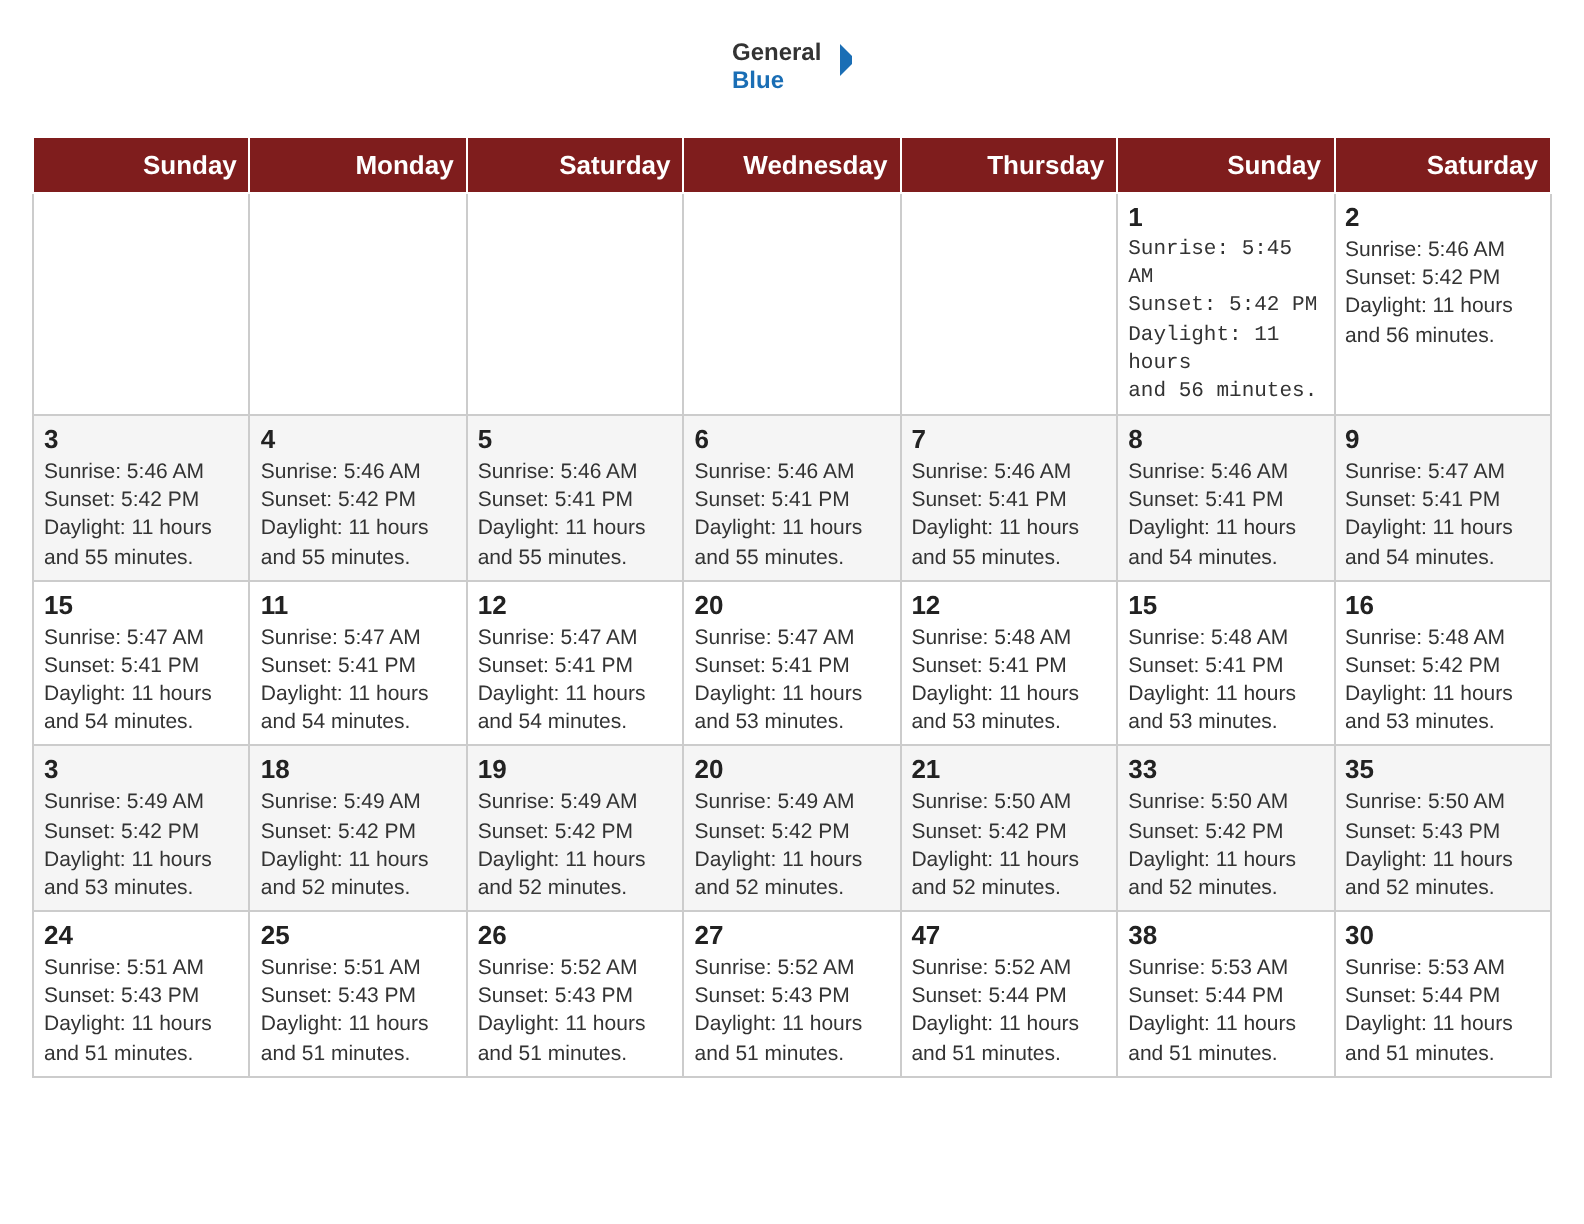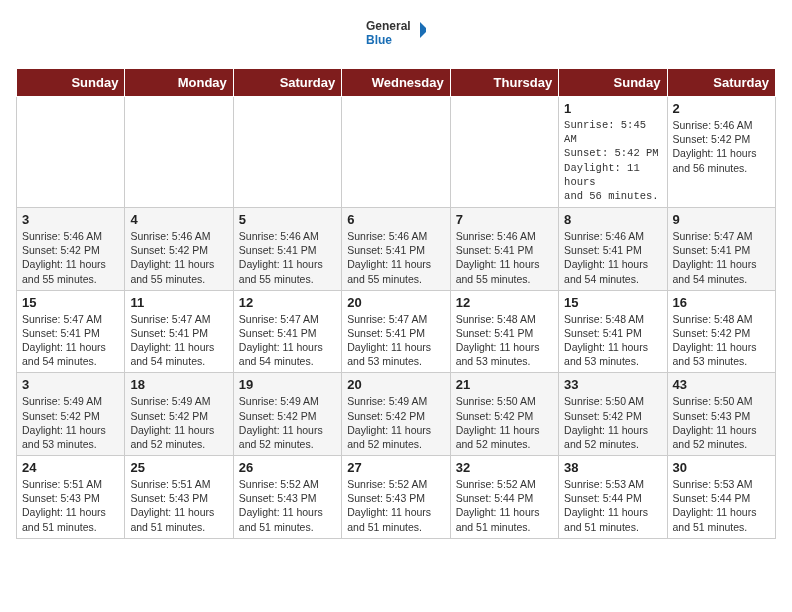--- a/index.html
+++ b/index.html
@@ -266,21 +266,21 @@
 and 52 minutes.</div>
         </td>
         <td>
           <span class="day-number">33</span>
           <div class="day-info" style="white-space: pre-line;">Sunrise: 5:50 AM
 Sunset: 5:42 PM
 Daylight: 11 hours
 and 52 minutes.</div>
         </td>
         <td>
-          <span class="day-number">43</span>
+          <span class="day-number">35</span>
           <div class="day-info" style="white-space: pre-line;">Sunrise: 5:50 AM
 Sunset: 5:43 PM
 Daylight: 11 hours
 and 52 minutes.</div>
         </td>
       </tr>
       <tr>
         <td>
           <span class="day-number">24</span>
           <div class="day-info" style="white-space: pre-line;">Sunrise: 5:51 AM
@@ -303,21 +303,21 @@
 and 51 minutes.</div>
         </td>
         <td>
           <span class="day-number">27</span>
           <div class="day-info" style="white-space: pre-line;">Sunrise: 5:52 AM
 Sunset: 5:43 PM
 Daylight: 11 hours
 and 51 minutes.</div>
         </td>
         <td>
-          <span class="day-number">32</span>
+          <span class="day-number">47</span>
           <div class="day-info" style="white-space: pre-line;">Sunrise: 5:52 AM
 Sunset: 5:44 PM
 Daylight: 11 hours
 and 51 minutes.</div>
         </td>
         <td>
           <span class="day-number">38</span>
           <div class="day-info" style="white-space: pre-line;">Sunrise: 5:53 AM
 Sunset: 5:44 PM
 Daylight: 11 hours

